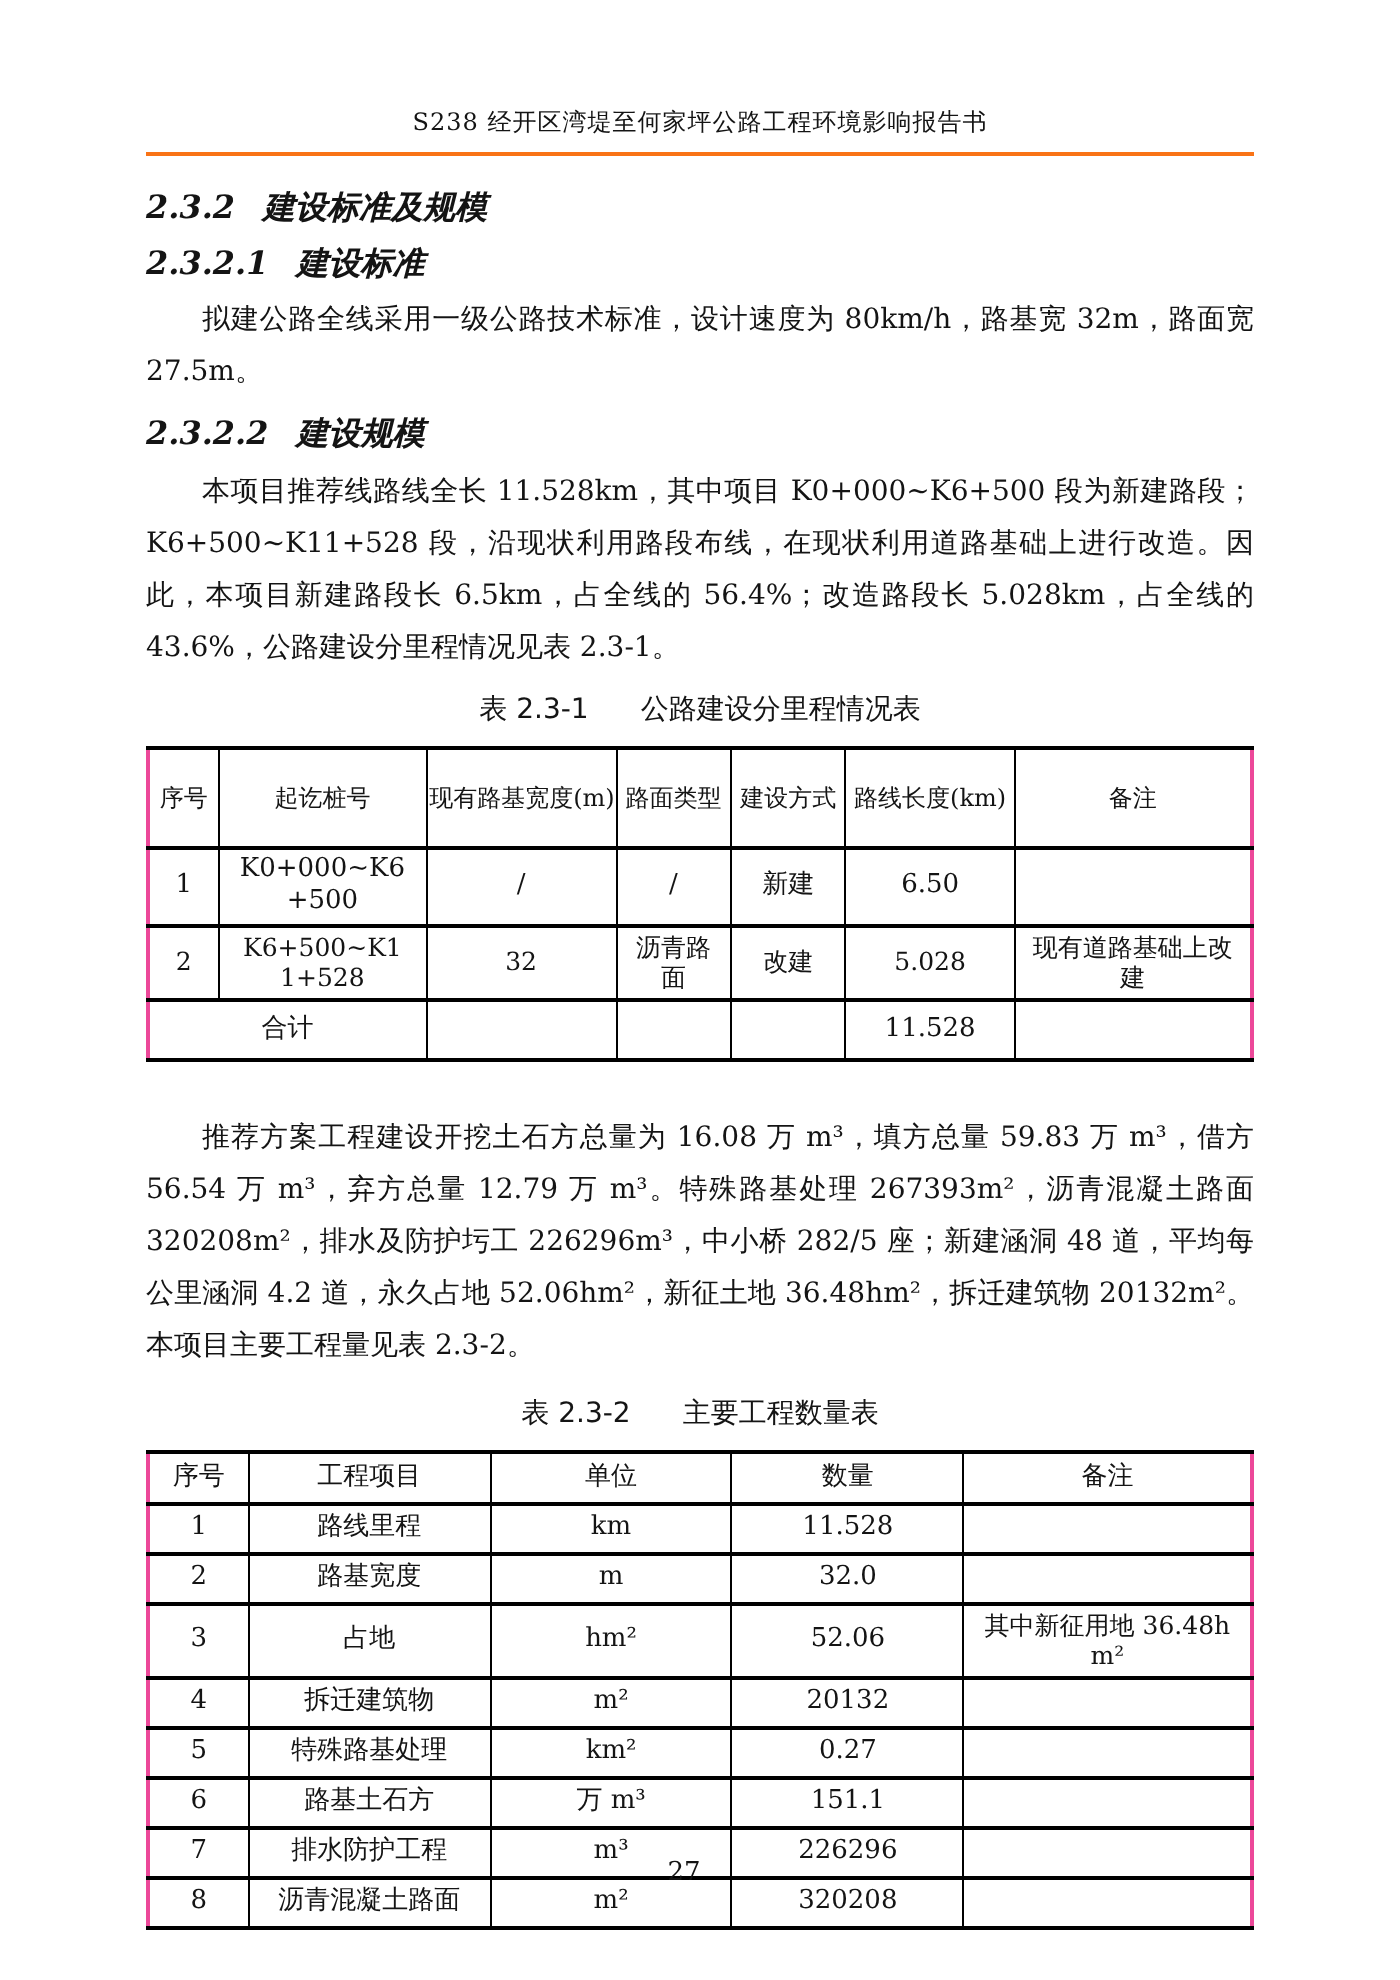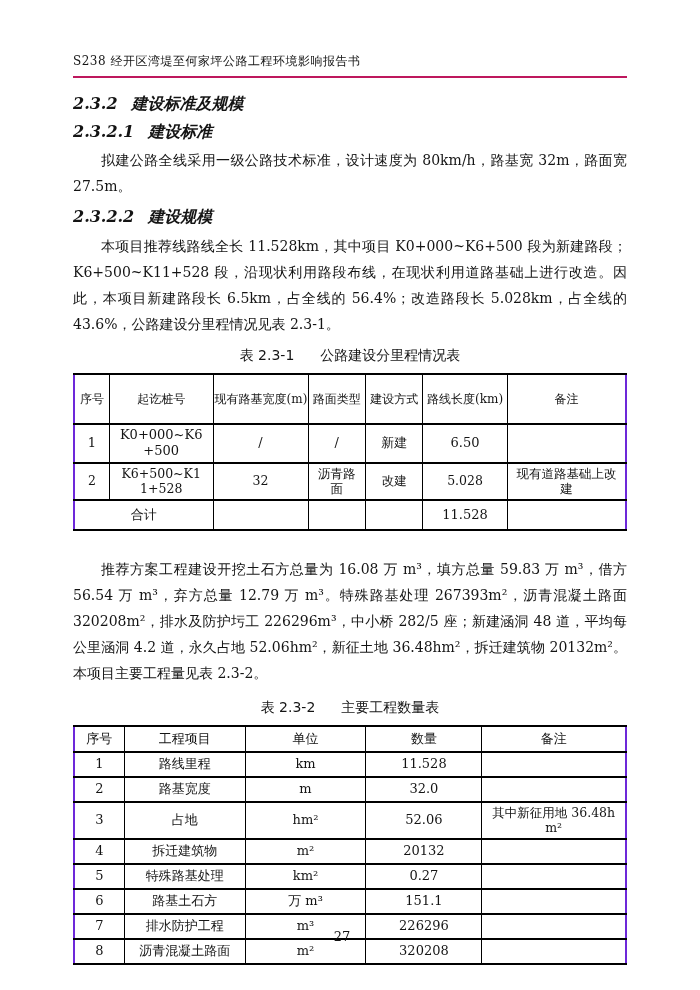--- a/index.html
+++ b/index.html
@@ -9,22 +9,22 @@
     font-family:"DejaVu Serif","Liberation Serif",serif;
     color:#141414;
   }
   .page {
     position:relative; width:700px; height:990px;
     background:#ffffff; padding:0 73px; overflow:hidden;
   }
   
   .running-header {
     padding-top:53px; padding-bottom:6px;
-    text-align:left; font-size:12px; letter-spacing:0.5px;
-    border-bottom:2px solid #be185d;
+    text-align:center; font-size:12px; letter-spacing:0.5px;
+    border-bottom:2px solid #f97316;
   }
   
   .sec-heading {
     font-size:16px; font-weight:bold; margin-top:16px; line-height:20px;font-style:italic;
   }
   .sec-heading.sub { margin-top:8px; }
   .sec-heading .h-no { margin-right:14px; }
   
   .para {
     font-size:14px; line-height:26px; text-align:justify;
@@ -36,21 +36,21 @@
   .tbl-caption {
     text-align:center; margin-top:10px; line-height:17px;
     font-family:"DejaVu Sans","Liberation Sans",sans-serif;
     font-size:14px; font-weight:normal;
   }
   .tbl-caption .cap-title { margin-left:26px; }
   .tbl-caption.second { margin-top:13px; }
   
   table {
     width:100%; border-collapse:collapse; table-layout:fixed;
-    margin-top:9px; border:2px solid #6d28d9;
+    margin-top:9px; border:2px solid #ec4899;
   }
   td {
     border:1px solid #000; border-top-width:2px; border-bottom-width:2px;
     text-align:center; vertical-align:middle;
     font-size:13px; line-height:1.25; padding:2px 8px;
     word-break:break-all;
   }
   .t1 .hrow td { height:50px; font-size:12px; padding:2px 1px; white-space:nowrap; overflow:hidden; }
   .t1 .r1 td { height:26px; }
   .t1 .r2 td { height:33px; font-size:12.5px; }

